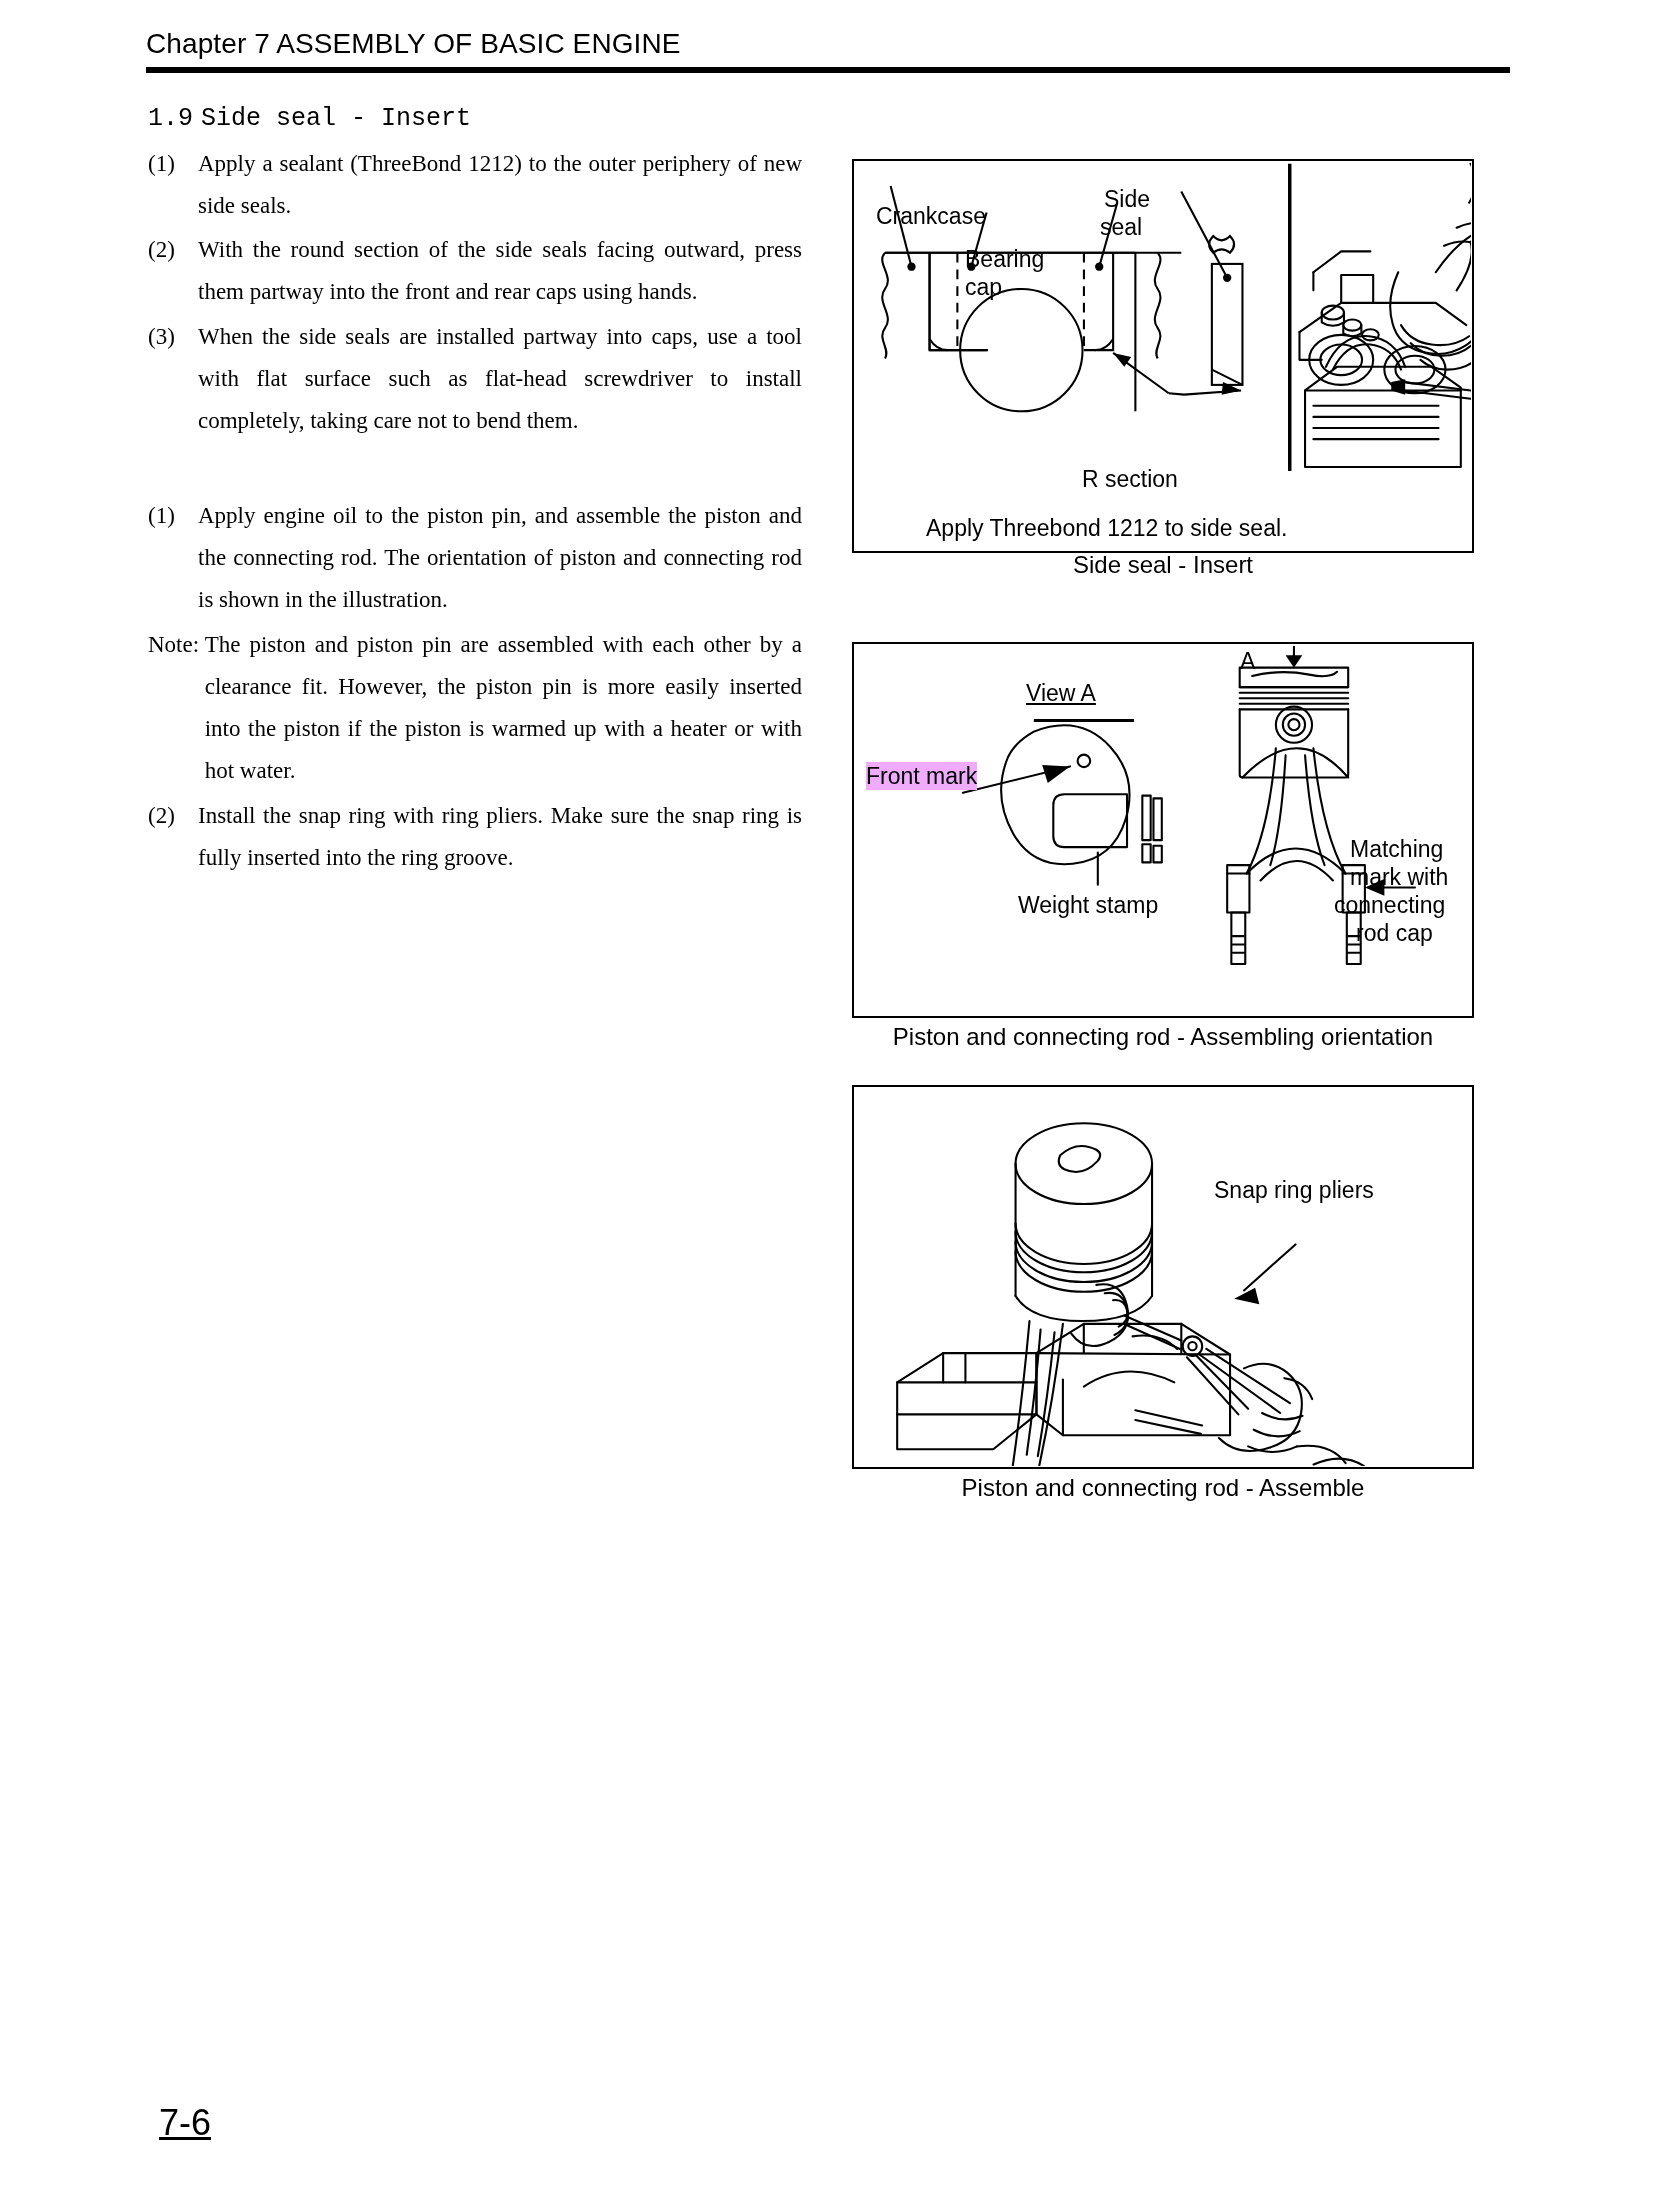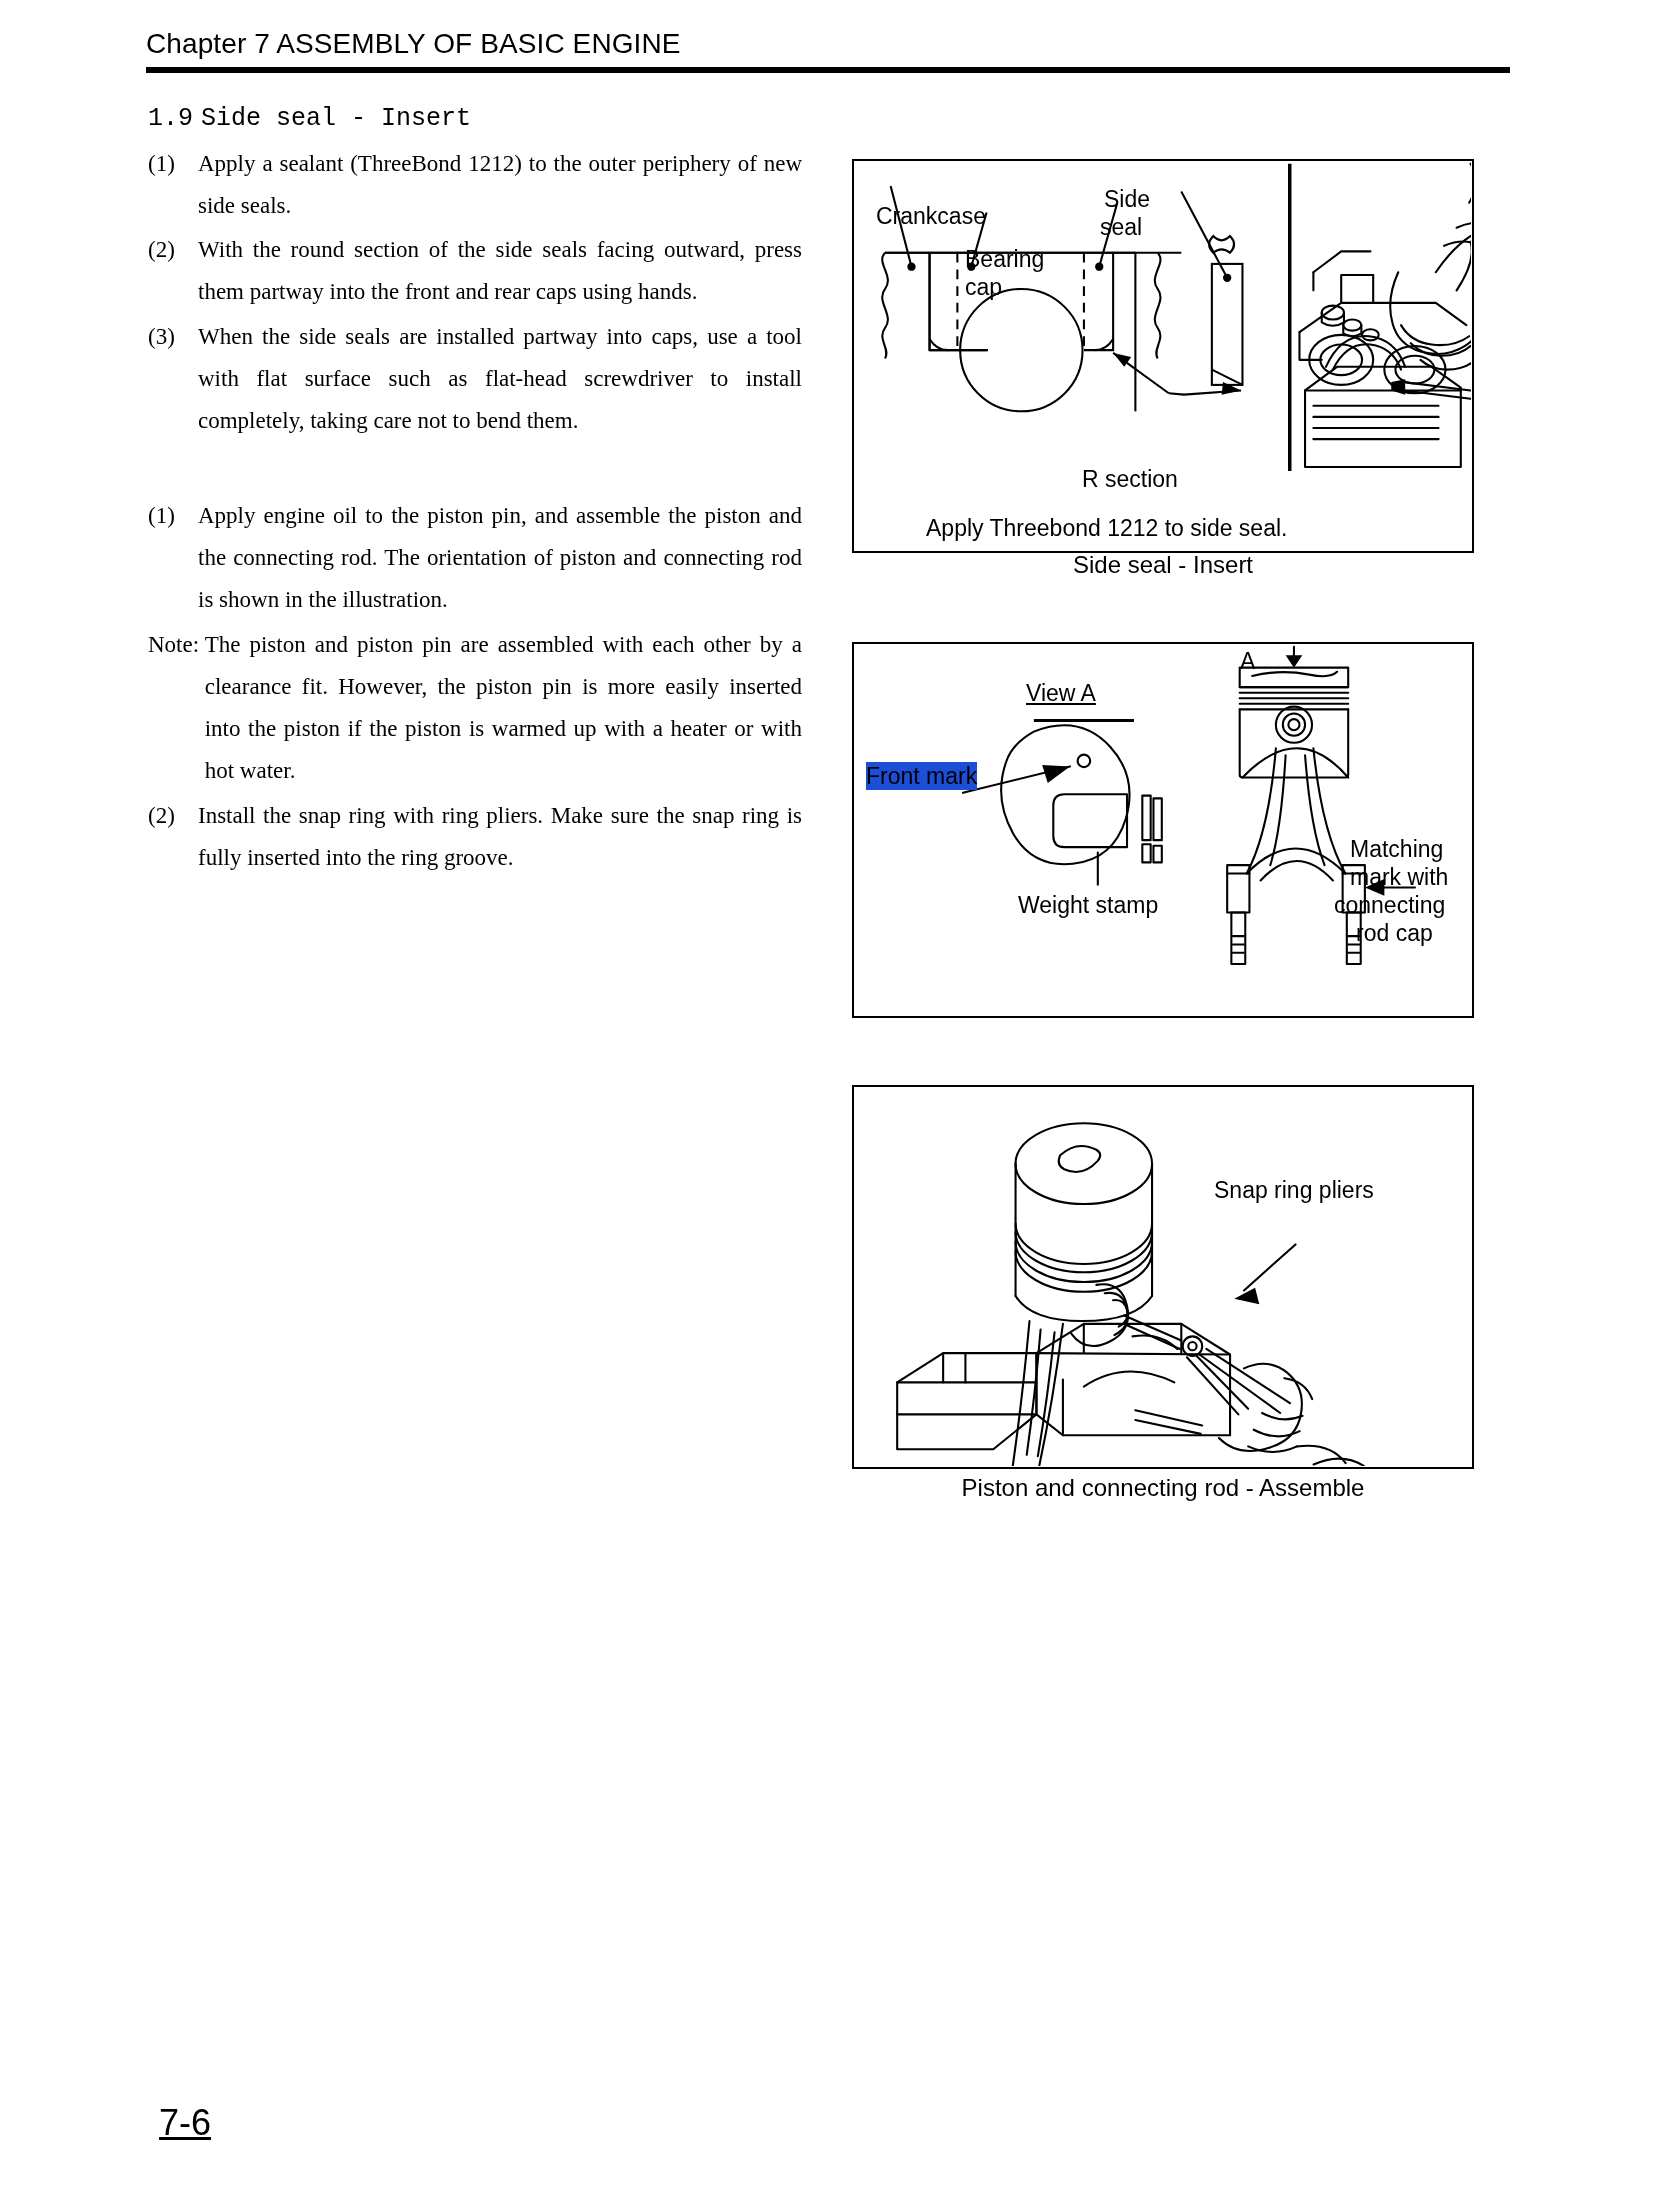--- a/index.html
+++ b/index.html
@@ -309,28 +309,29 @@
         <path d="M806 350 L746 350"></path>
       </g>
       <g fill="#000">
         <path d="M632 34 l-12 -18 l24 0 z"></path>
         <path d="M734 350 l28 -12 l0 24 z"></path>
       </g>
     </svg>
   </div>
 
   <div class="lbl u" style="left:1026px; top:679px;">View A</div>
-  <div class="lbl" style="left:866px; top:762px; background:#1d4ed8;">Front mark</div>
+  <div class="lbl" style="left:866px; top:762px; background:#f0abfc;">Front mark</div>
   <div class="lbl" style="left:1018px; top:891px;">Weight stamp</div>
   <div class="lbl" style="left:1240px; top:647px;">A</div>
   <div class="lbl" style="left:1350px; top:835px;">Matching</div>
   <div class="lbl" style="left:1350px; top:863px;">mark with</div>
   <div class="lbl" style="left:1334px; top:891px;">connecting</div>
   <div class="lbl" style="left:1356px; top:919px;">rod cap</div>
 
+  <div class="figcap" style="left:852px; top:1023px; width:622px;">Piston and connecting rod - Assembling orientation</div>
 
   <div class="figbox" style="left:852px; top:1085px; width:622px; height:384px;">
 
     <svg width="617" height="379" viewBox="0 0 886 544">
       <g fill="none" stroke="#000" stroke-width="3" stroke-linejoin="round" stroke-linecap="round">
 
         <ellipse cx="330" cy="110" rx="98" ry="58"></ellipse>
         <path d="M232 110 L232 300"></path>
         <path d="M428 110 L428 300"></path>
 

